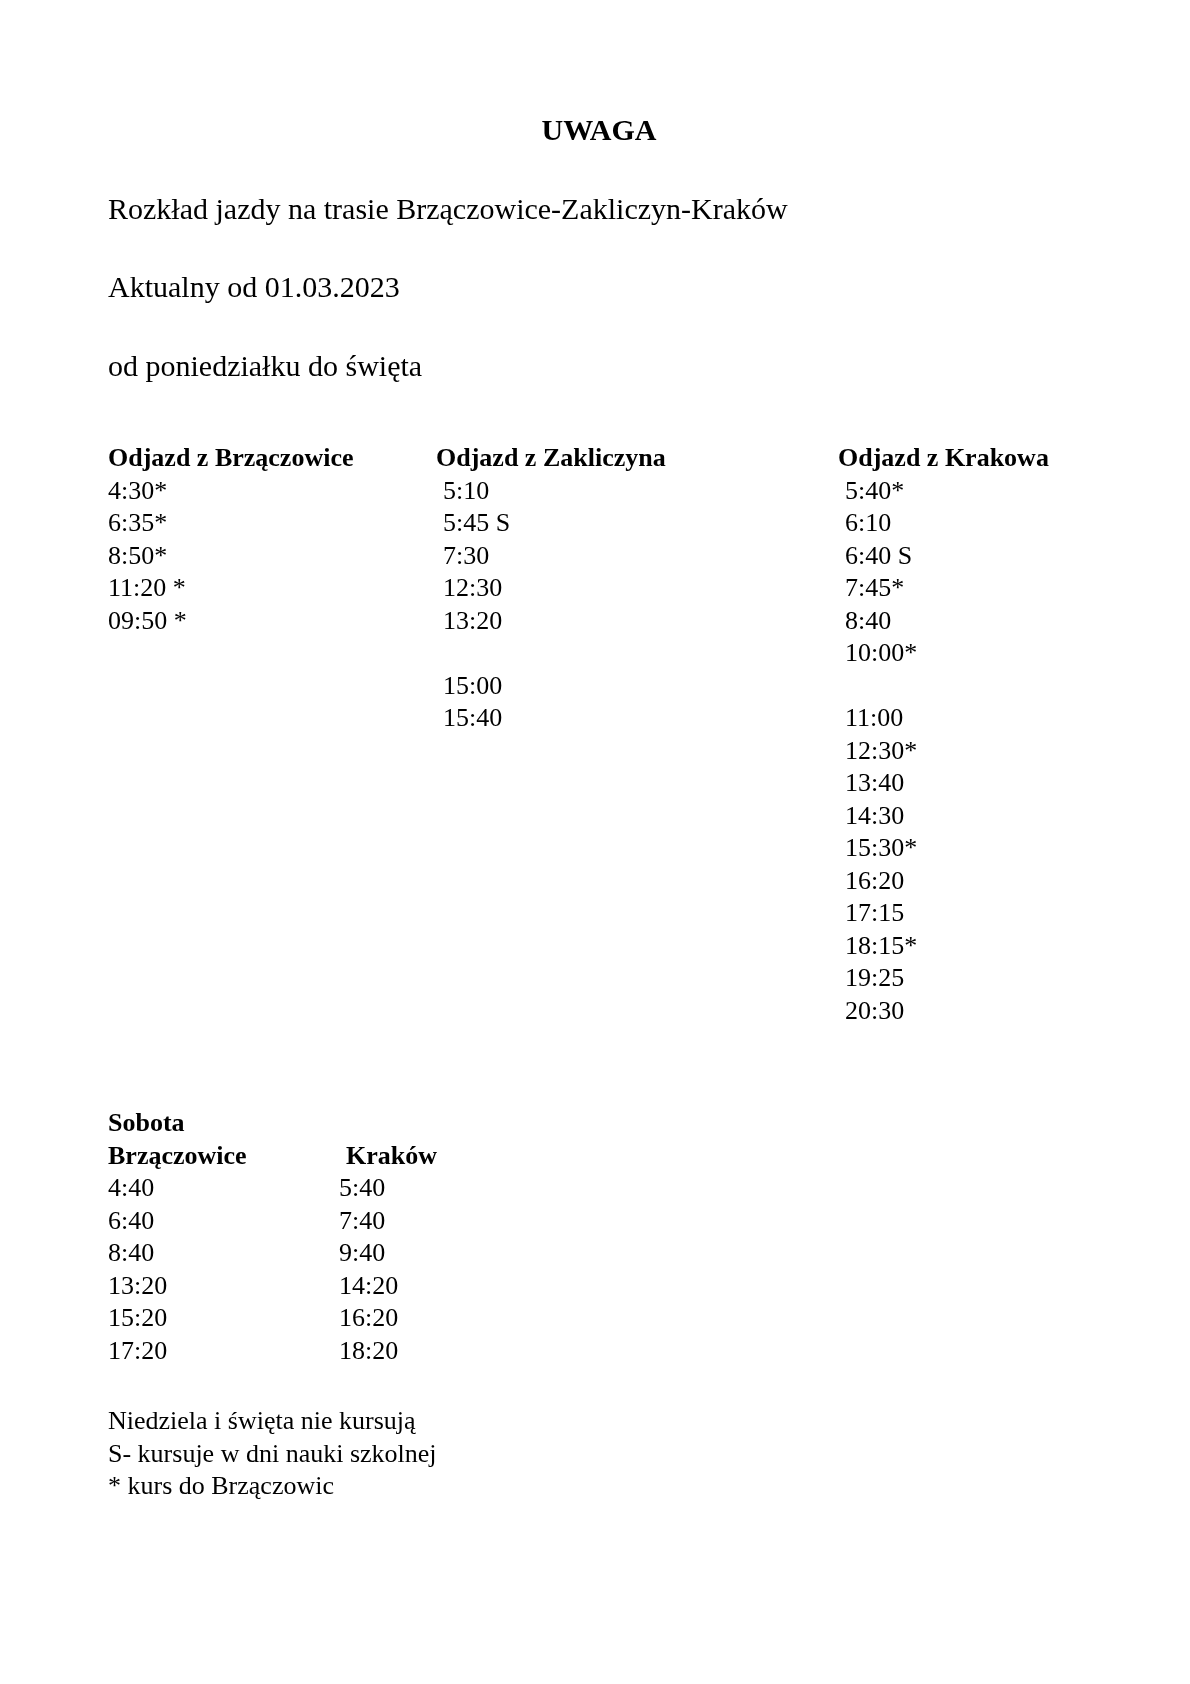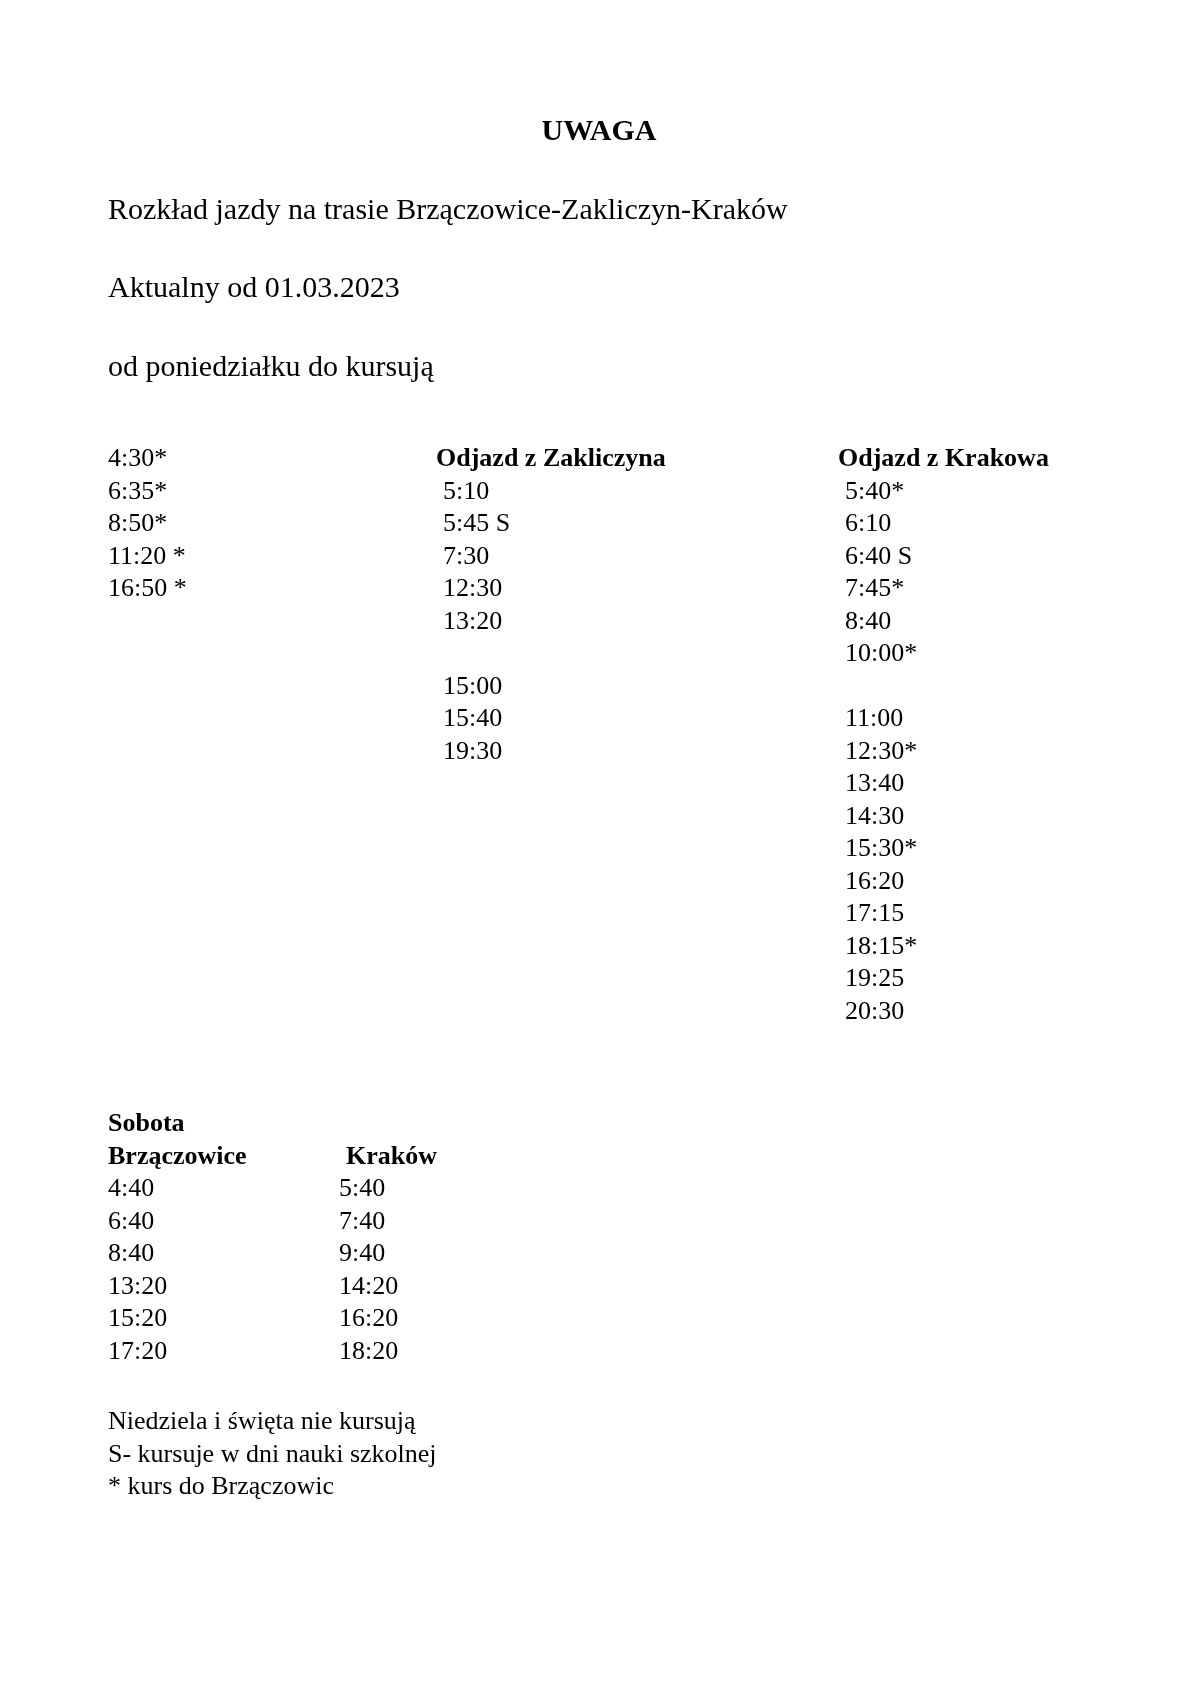--- a/index.html
+++ b/index.html
@@ -77,44 +77,44 @@
 <body>
 
 <div class="page">
 
   <h1 class="doc-title">UWAGA</h1>
 
   <h2 class="doc-heading">Rozkład jazdy na trasie Brzączowice-Zakliczyn-Kraków</h2>
 
   <h2 class="doc-heading">Aktualny od 01.03.2023</h2>
 
-  <h2 class="doc-heading last">od poniedziałku do kursują</h2>
+  <h2 class="doc-heading last">od poniedziałku do święta</h2>
 
   <div class="timetable">
     <div class="tt-col col-brzaczowice">
+      <div class="tt-header">Odjazd z Brzączowice</div>
       <div class="tt-times">
           <div class="time-line">4:30*</div>
           <div class="time-line">6:35*</div>
           <div class="time-line">8:50*</div>
           <div class="time-line">11:20 *</div>
-          <div class="time-line">16:50 *</div>
+          <div class="time-line">09:50 *</div>
         </div>
     </div>
     <div class="tt-col col-zakliczyn">
       <div class="tt-header">Odjazd z Zakliczyna</div>
       <div class="tt-times">
           <div class="time-line">5:10</div>
           <div class="time-line">5:45 S</div>
           <div class="time-line">7:30</div>
           <div class="time-line">12:30</div>
           <div class="time-line">13:20</div>
           <div class="time-line">&nbsp;</div>
           <div class="time-line">15:00</div>
           <div class="time-line">15:40</div>
-          <div class="time-line">19:30</div>
         </div>
     </div>
     <div class="tt-col col-krakow">
       <div class="tt-header">Odjazd z Krakowa</div>
       <div class="tt-times">
           <div class="time-line">5:40*</div>
           <div class="time-line">6:10</div>
           <div class="time-line">6:40 S</div>
           <div class="time-line">7:45*</div>
           <div class="time-line">8:40</div>

